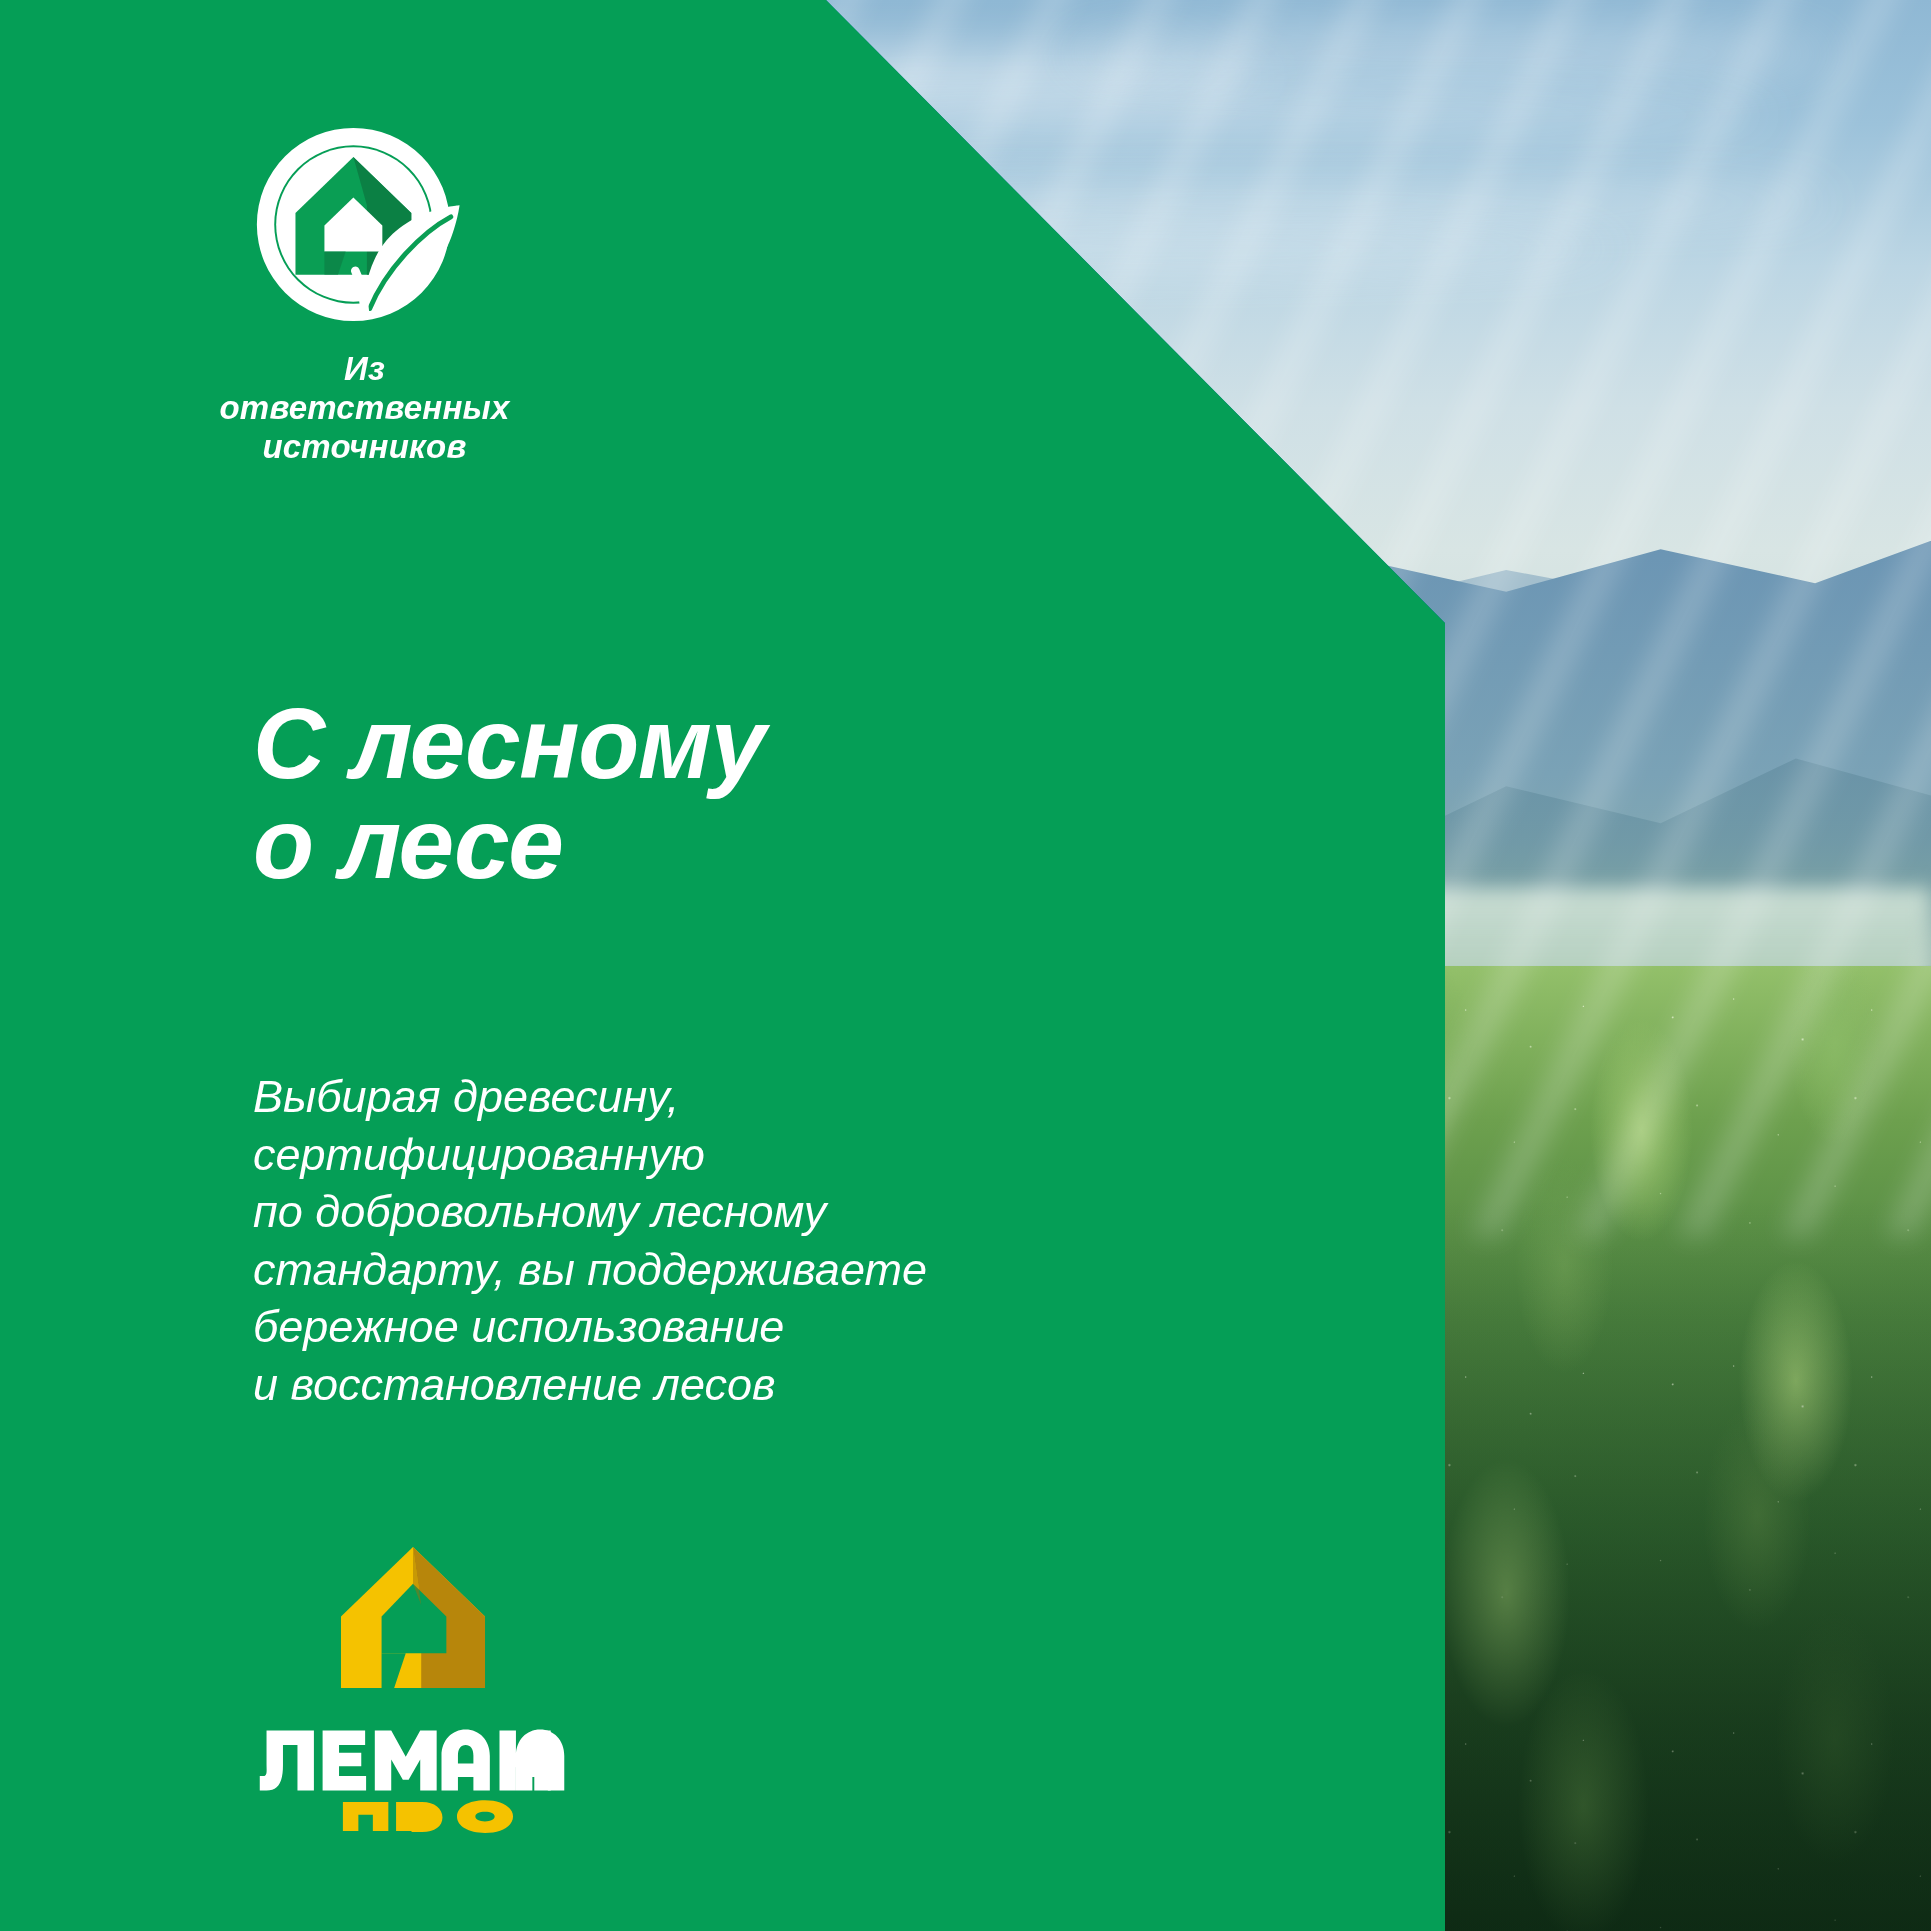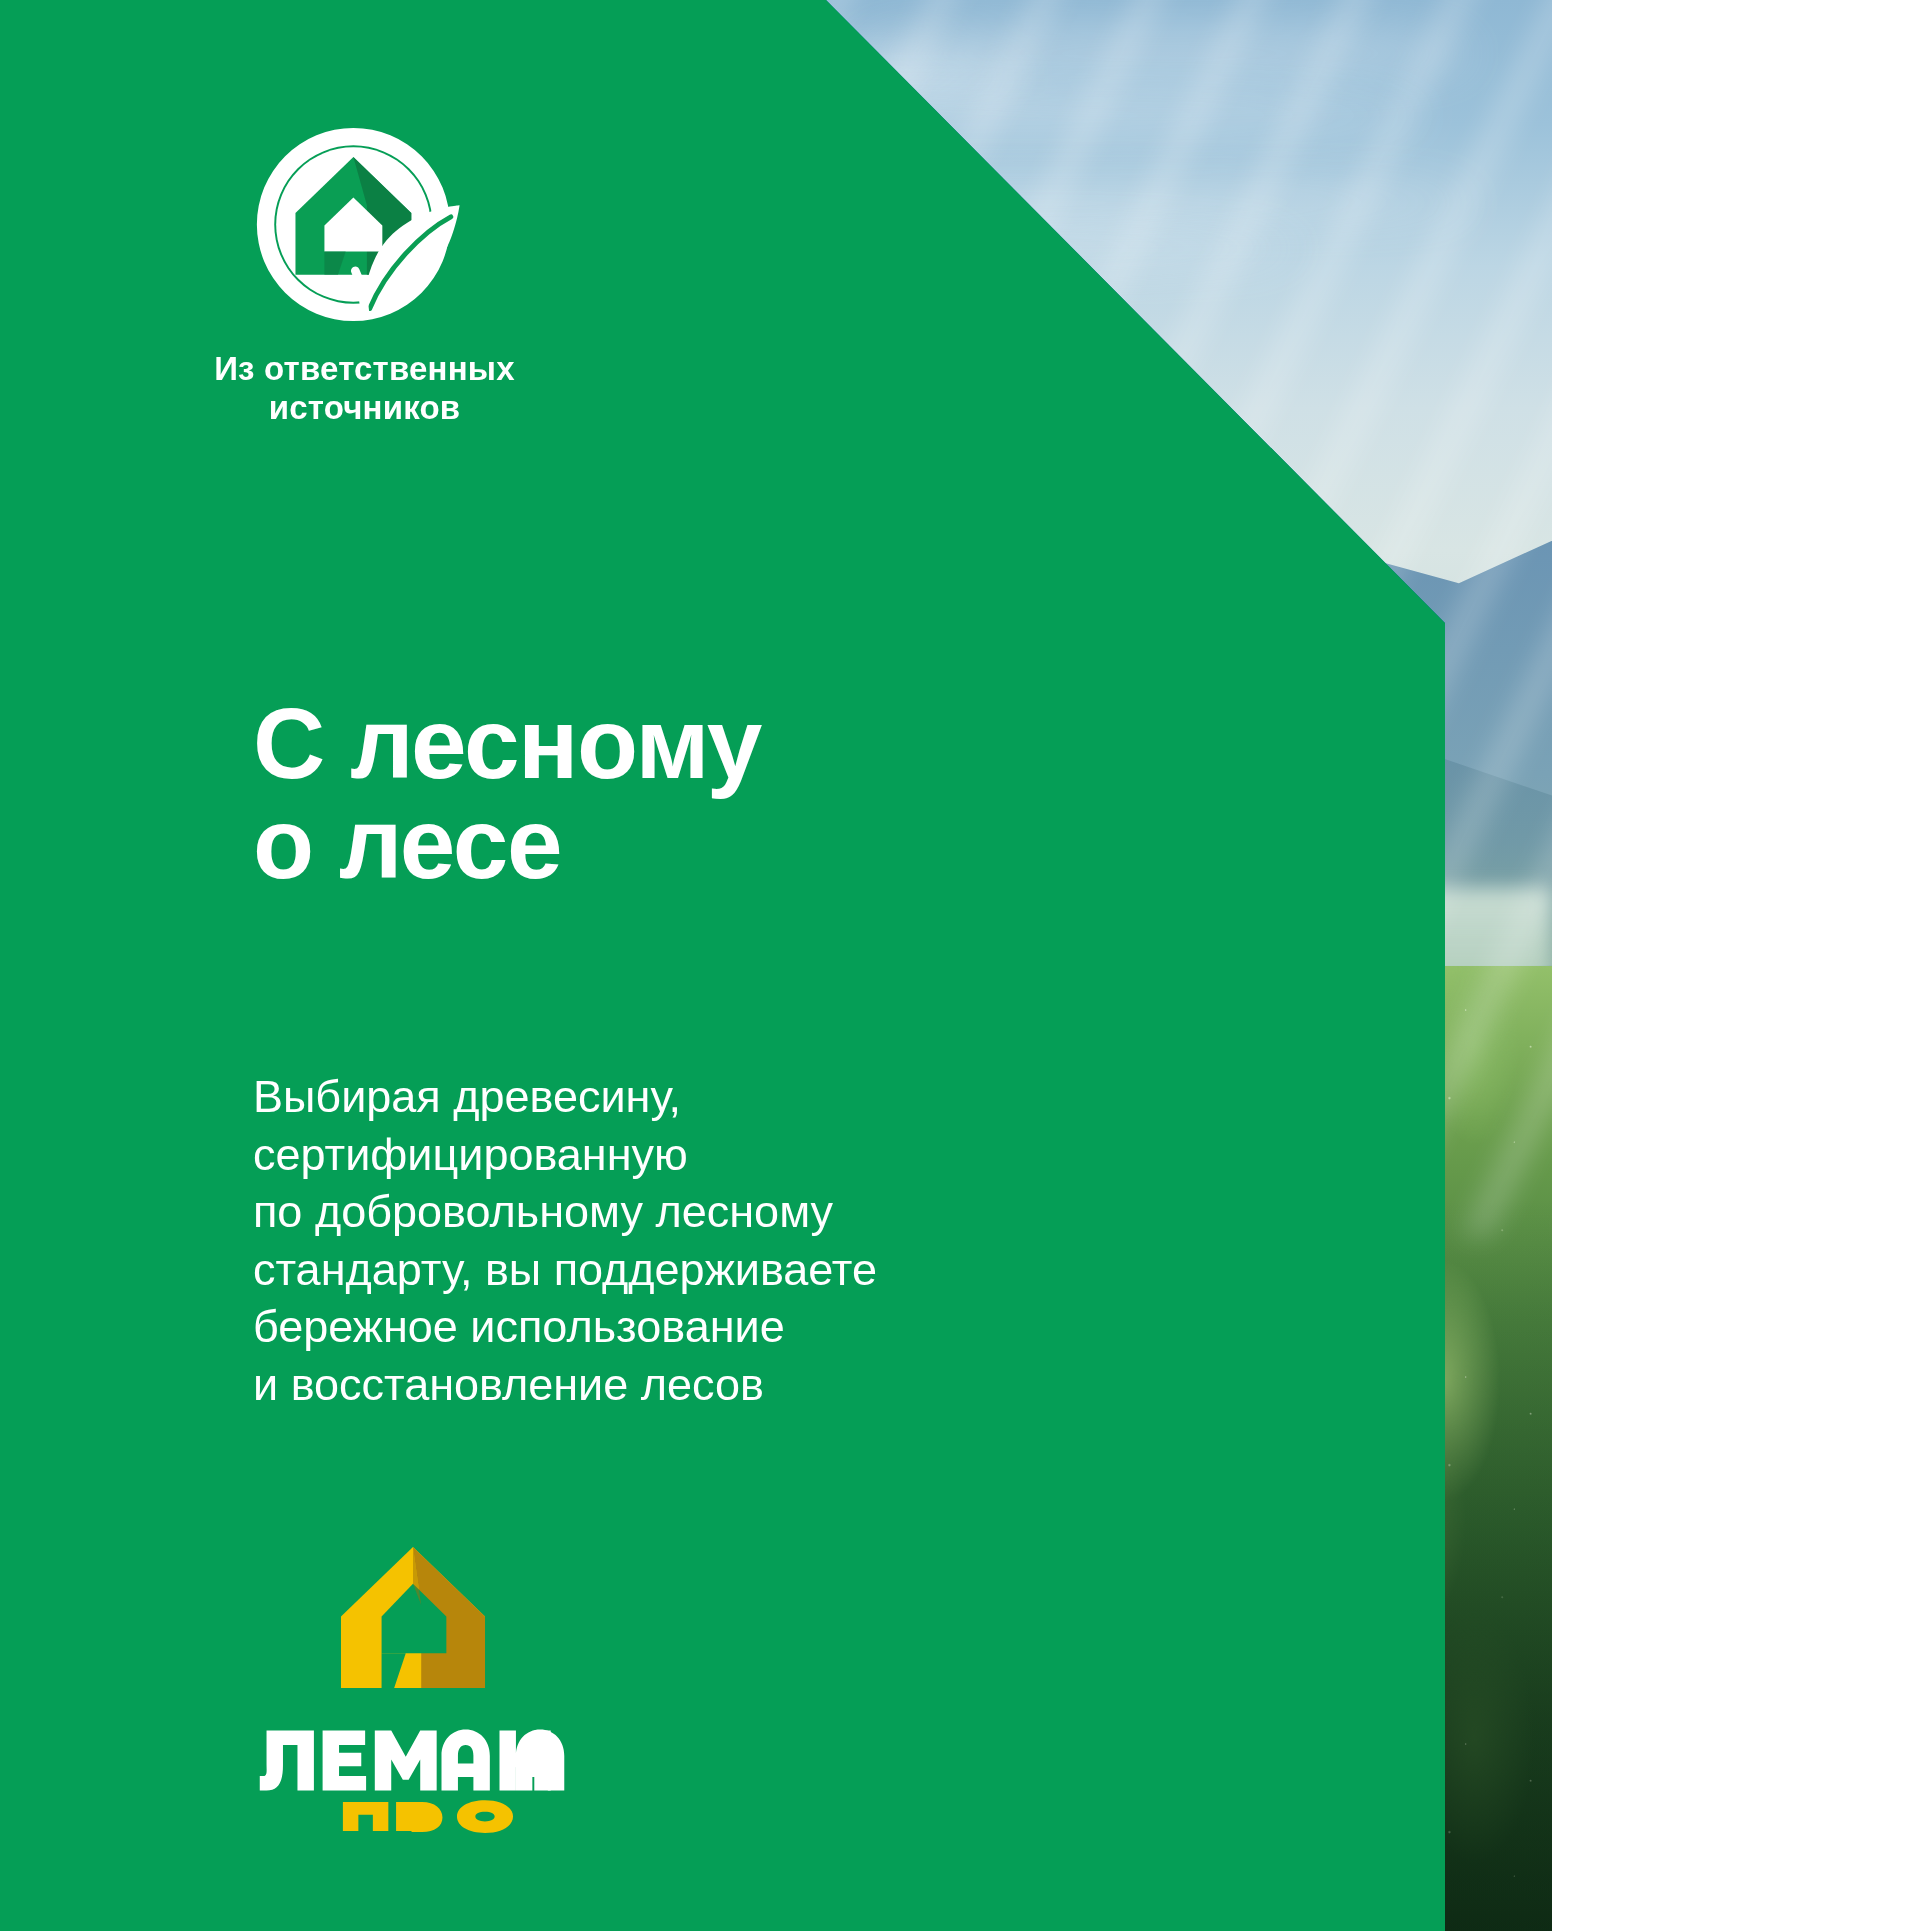--- a/index.html
+++ b/index.html
@@ -2,25 +2,26 @@
 <html><head>
 <meta charset="utf-8">
 <style>
   html, body {
     margin: 0;
     padding: 0;
     background: #ffffff;
   }
   #poster {
     position: relative;
-    width: 1552px;
+    width: 1931px;
     height: 1931px;
     overflow: hidden;
     background: #0369a1;
     font-family: "Liberation Sans", "DejaVu Sans", sans-serif;
+    font-style: italic;
     -webkit-font-smoothing: antialiased;
   }
 
   
   #photo {
     position: absolute;
     inset: 0;
     
     clip-path: polygon(826px 0px, 1931px 0px, 1931px 1931px, 1445px 1931px, 1445px 623px);
     overflow: hidden;

